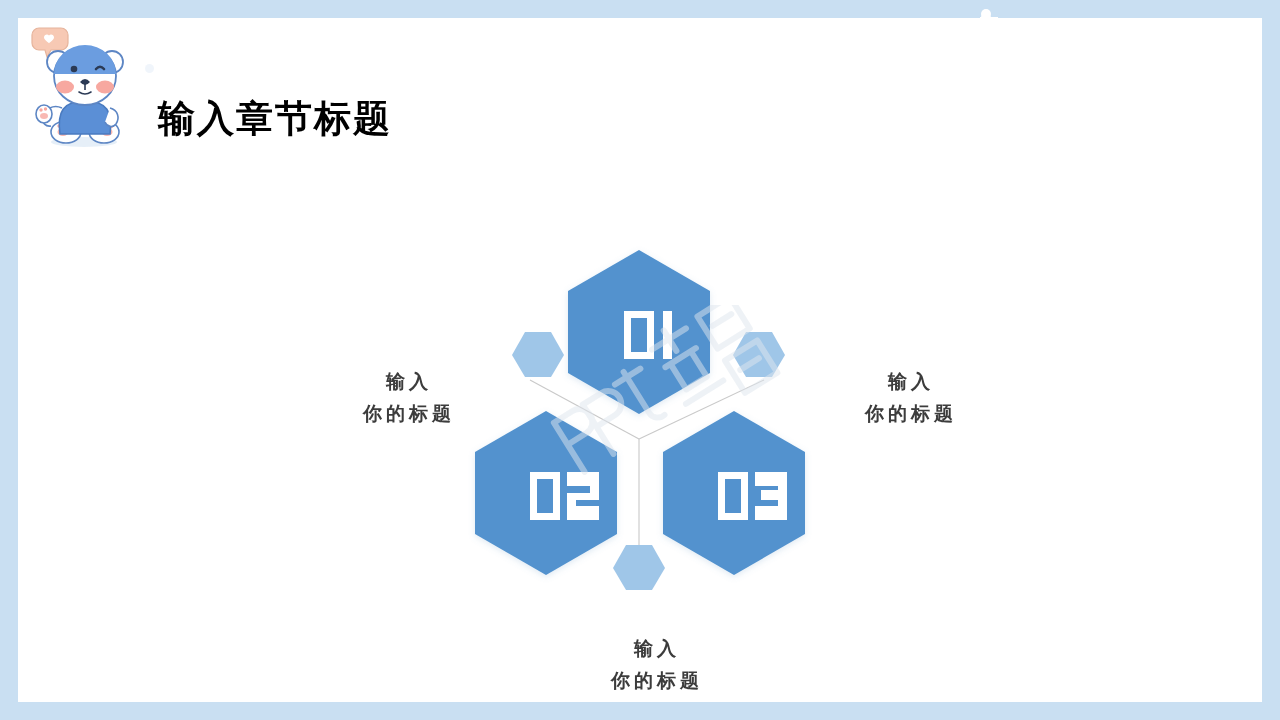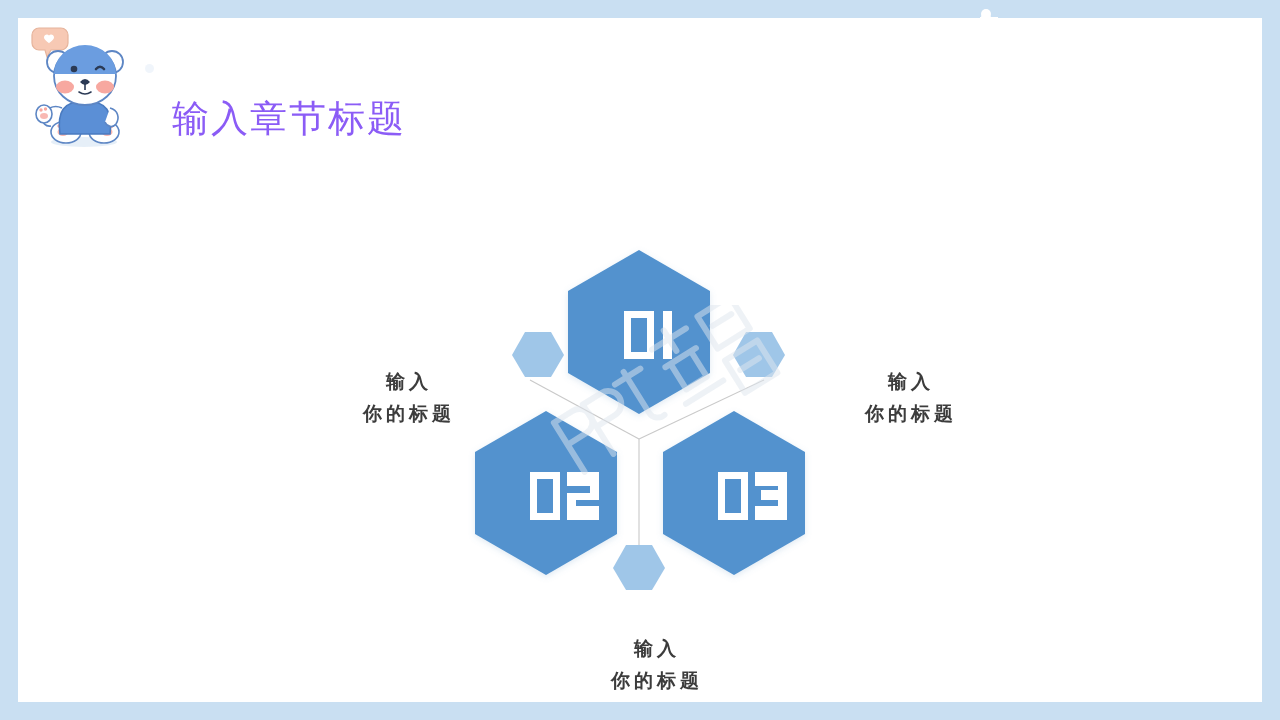--- a/index.html
+++ b/index.html
@@ -48,26 +48,26 @@
     left: 22px;
     top: 22px;
     width: 120px;
     height: 128px;
     z-index: 6;
   }
 
   
   #header-title {
     position: absolute;
-    left: 154px;
+    left: 140px;
     top: 76px;
     font-size: 37px;
-    font-weight: normal;
+    font-weight: bold;
     letter-spacing: 2px;
-    color: #8b5cf6;
+    color: #000000;
     white-space: nowrap;
     font-family: "DejaVu Sans", "Liberation Sans", sans-serif;
   }
 
   .tiny-spark {
     position: absolute;
     left: 127px;
     top: 46px;
     width: 9px;
     height: 9px;

